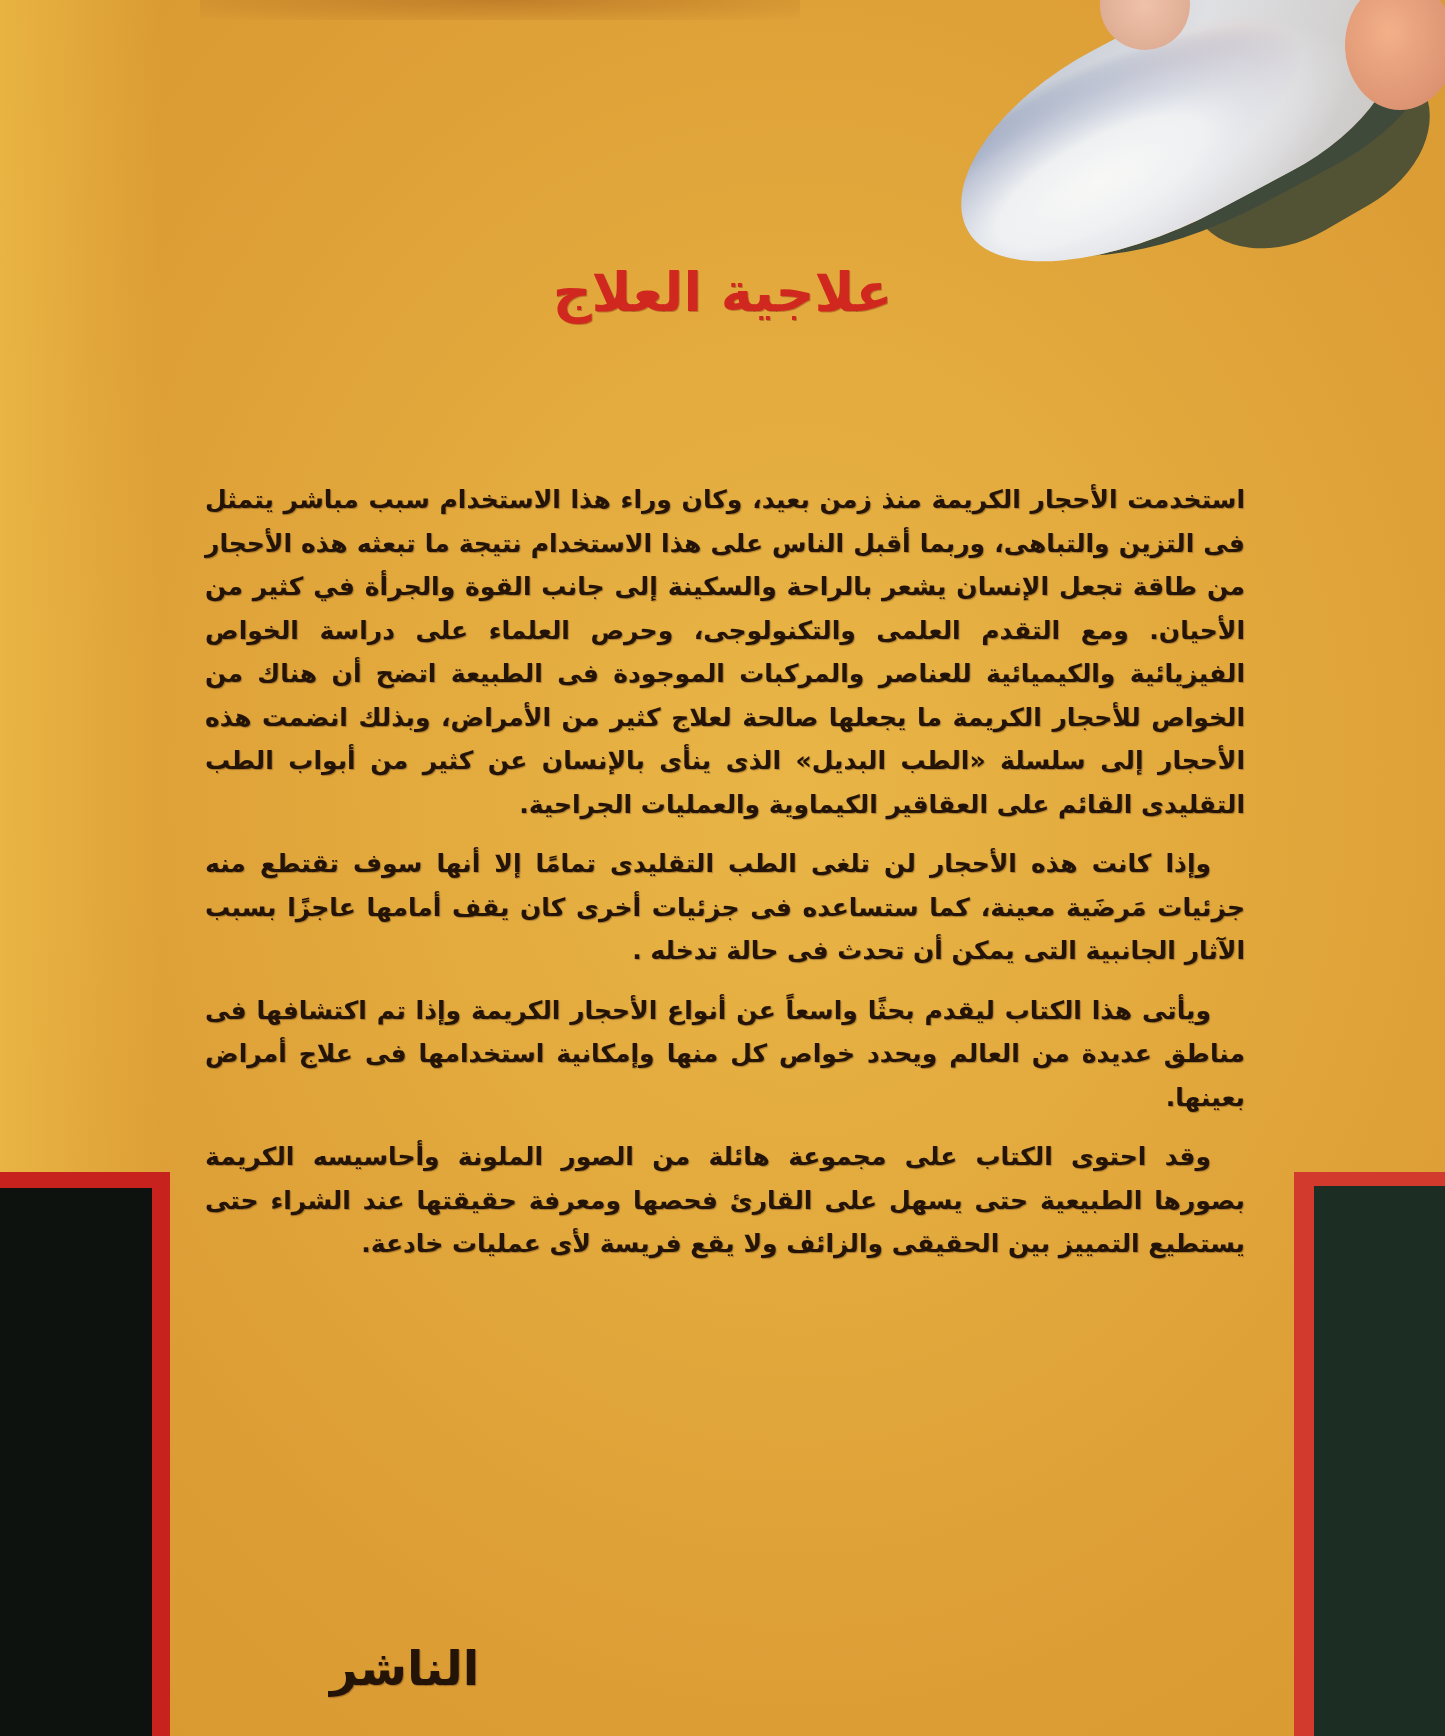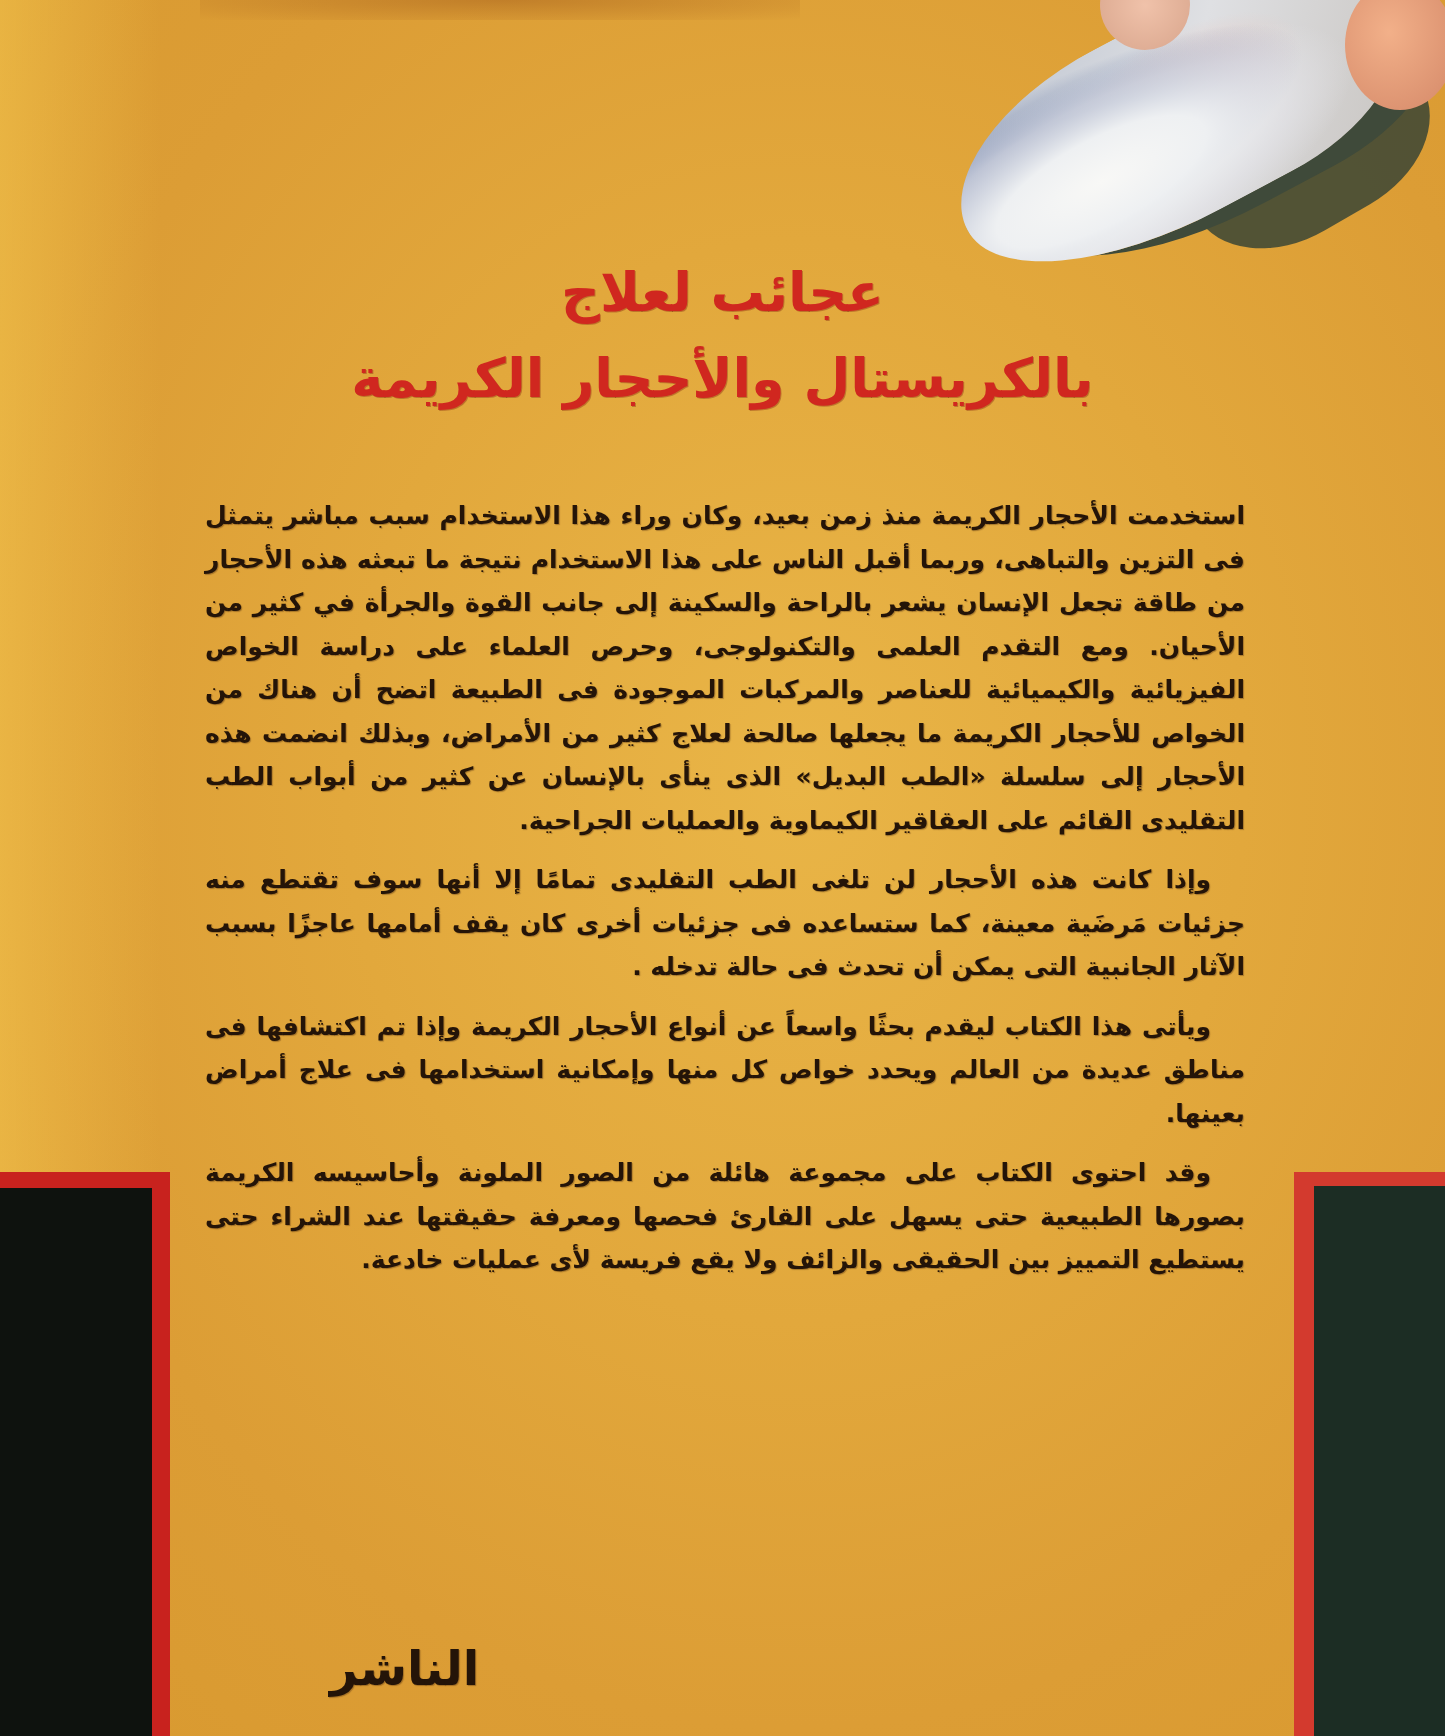--- a/index.html
+++ b/index.html
@@ -67,21 +67,21 @@
   }
   .title-line { font-size: 54px; line-height: 86px; }
   .body-text {
     position: absolute; left: 205px; width: 1040px; top: 478px;
     direction: rtl; text-align: justify; text-align-last: right;
     color: #241408; font-weight: bold;
     font-family: "DejaVu Sans", sans-serif;
     font-size: 25px; line-height: 43.5px;
     text-shadow: 1px 1px 1px rgba(60,30,10,0.35);
   }
-  .body-text p { margin: 16px 0 16px 0; text-indent: 0; }
+  .body-text p { margin: 0 0 16px 0; text-indent: 0; }
   .body-text p.indent { text-indent: 34px; }
   .publisher {
     position: absolute; left: 330px; top: 1640px;
     color: #241408; font-weight: bold; font-size: 48px; direction: rtl;
     text-shadow: 1px 1px 1px rgba(60,30,10,0.35);
   }
 </style>
 </head>
 <body>
 
@@ -93,22 +93,21 @@
     <div class="crystal-shadow"></div>
     <div class="crystal-stone"></div>
     <div class="finger2"></div>
     <div class="finger"></div>
   </div>
 
   <div class="side-panel left"></div>
   <div class="side-panel right"></div>
 
   <div class="title">
-    <div class="title-line">عجائب لعلاج</div>
-    <div class="title-line">بالكريستال والأحجار الكريمة</div>
+    <div class="title-line">علاجية العلاج</div>
   </div>
 
   <div class="body-text">
     <p>استخدمت الأحجار الكريمة منذ زمن بعيد، وكان وراء هذا الاستخدام سبب مباشر يتمثل فى التزين والتباهى، وربما أقبل الناس على هذا الاستخدام نتيجة ما تبعثه هذه الأحجار من طاقة تجعل الإنسان يشعر بالراحة والسكينة إلى جانب القوة والجرأة في كثير من الأحيان. ومع التقدم العلمى والتكنولوجى، وحرص العلماء على دراسة الخواص الفيزيائية والكيميائية للعناصر والمركبات الموجودة فى الطبيعة اتضح أن هناك من الخواص للأحجار الكريمة ما يجعلها صالحة لعلاج كثير من الأمراض، وبذلك انضمت هذه الأحجار إلى سلسلة «الطب البديل» الذى ينأى بالإنسان عن كثير من أبواب الطب التقليدى القائم على العقاقير الكيماوية والعمليات الجراحية.</p>
     <p class="indent">وإذا كانت هذه الأحجار لن تلغى الطب التقليدى تمامًا إلا أنها سوف تقتطع منه جزئيات مَرضَية معينة، كما ستساعده فى جزئيات أخرى كان يقف أمامها عاجزًا بسبب الآثار الجانبية التى يمكن أن تحدث فى حالة تدخله .</p>
     <p class="indent">ويأتى هذا الكتاب ليقدم بحثًا واسعاً عن أنواع الأحجار الكريمة وإذا تم اكتشافها فى مناطق عديدة من العالم ويحدد خواص كل منها وإمكانية استخدامها فى علاج أمراض بعينها.</p>
     <p class="indent">وقد احتوى الكتاب على مجموعة هائلة من الصور الملونة وأحاسيسه الكريمة بصورها الطبيعية حتى يسهل على القارئ فحصها ومعرفة حقيقتها عند الشراء حتى يستطيع التمييز بين الحقيقى والزائف ولا يقع فريسة لأى عمليات خادعة.</p>
   </div>
 
   <div class="publisher">الناشر</div>

